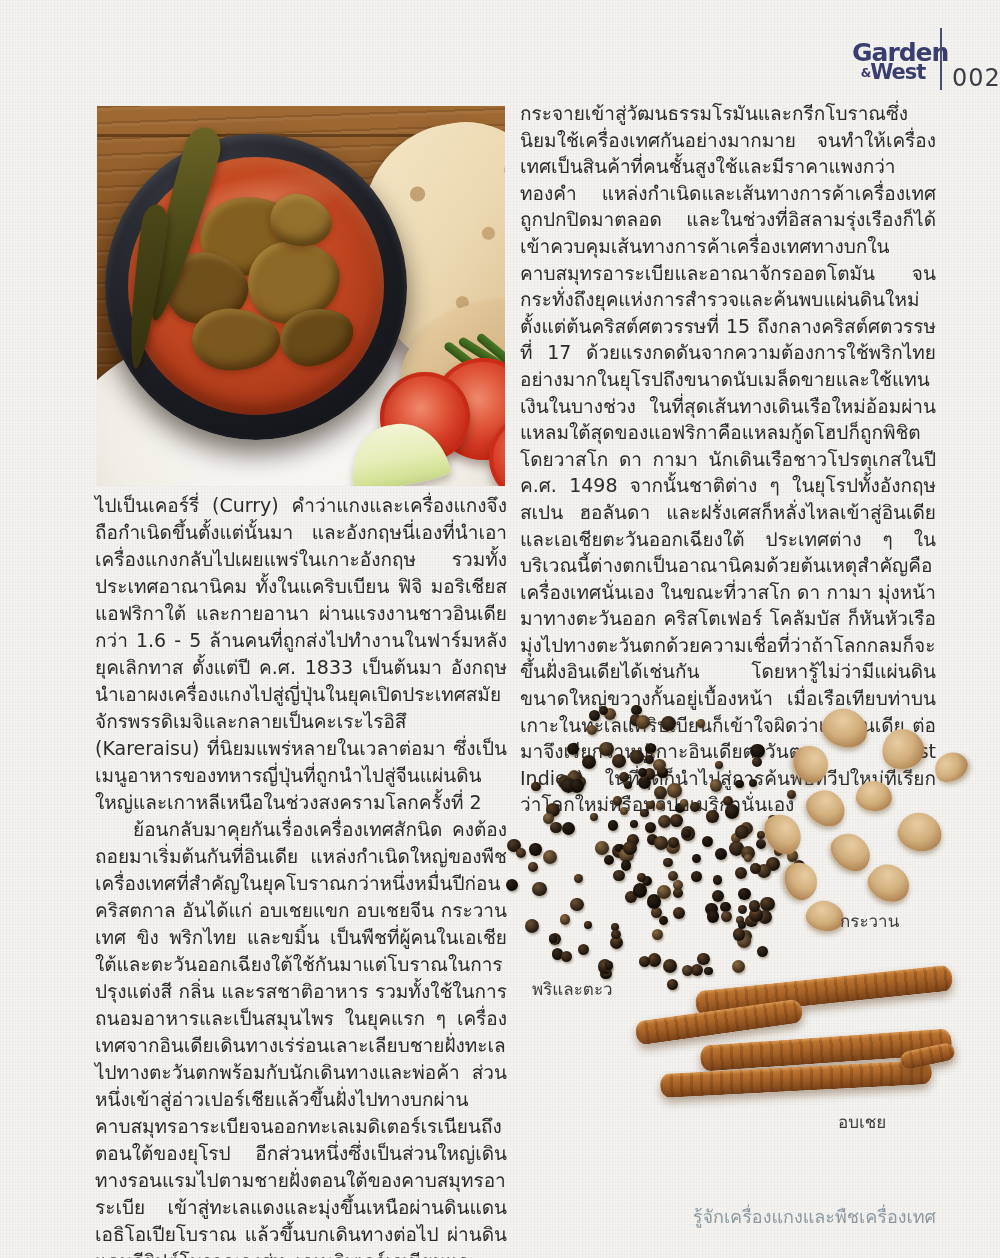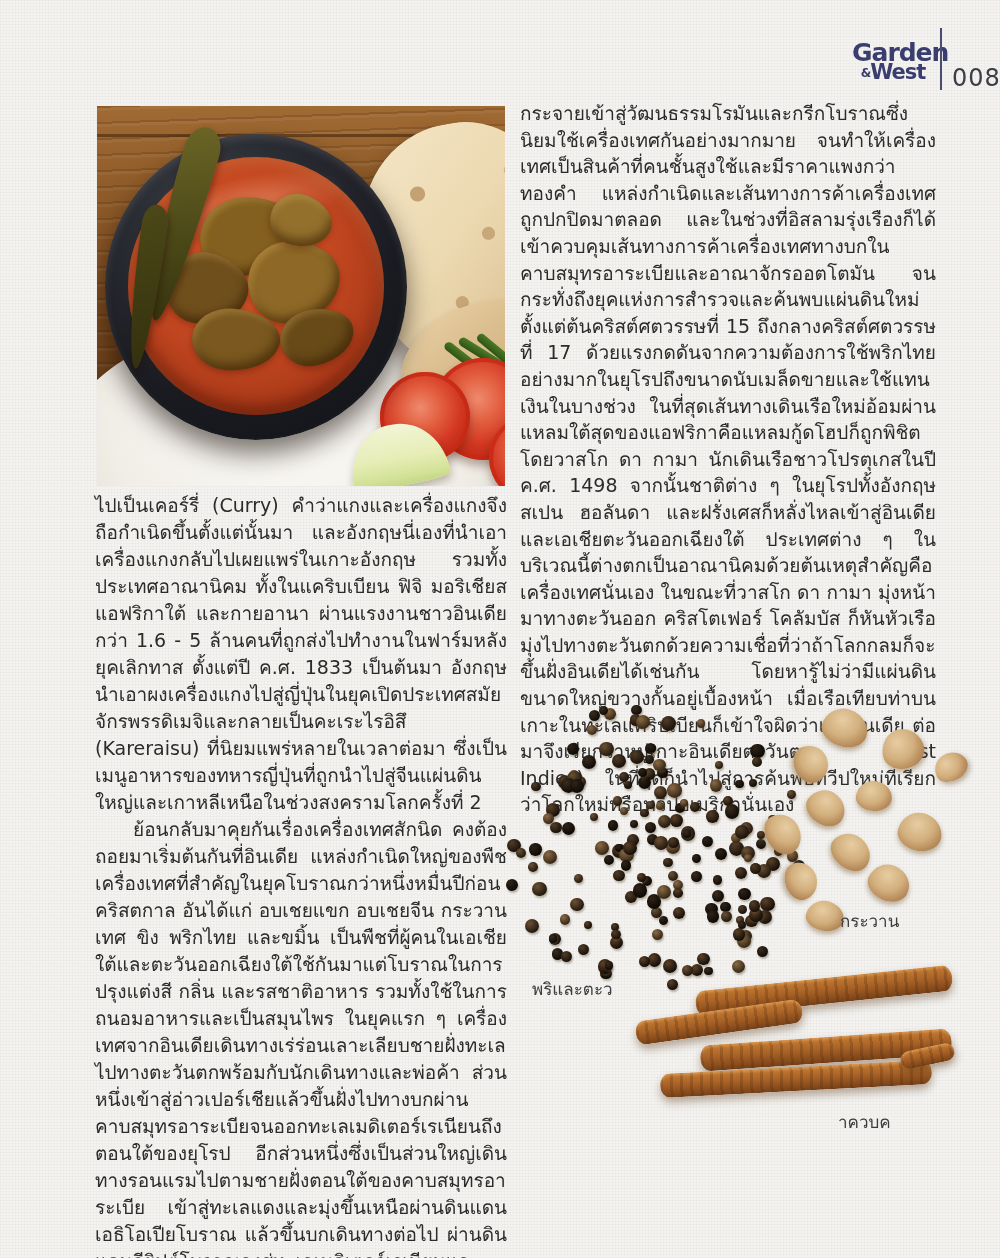--- a/index.html
+++ b/index.html
@@ -102,21 +102,21 @@
 </head>
 <body>
 
 <div class="page">
 
   <div class="hdr-logo">
     <div class="l1">Garden</div>
     <div class="l2"><span class="amp">&amp;</span><span>West</span></div>
   </div>
   <div class="hdr-divider"></div>
-  <div class="hdr-page-num">008</div>
+  <div class="hdr-page-num">002</div>
 
   <div class="photo">
     <div class="wood"></div>
     <div class="plank p1"></div>
     <div class="plank p2"></div>
     <div class="plate"></div>
     <div class="naan"></div>
     <div class="naan-fold"></div>
     <div class="naan-fold2"></div>
     <div class="bean b1"></div>
@@ -331,17 +331,18 @@
       </div>
     <div style="position:absolute;inset:0;">
         <div class="stick" style="left: 195px; top: 283px; width: 258px; height: 26px; transform: rotate(-6deg);"></div>
         <div class="stick" style="left: 135px; top: 315px; width: 168px; height: 24px; transform: rotate(-8deg);"></div>
         <div class="stick" style="left: 200px; top: 342px; width: 252px; height: 26px; transform: rotate(-4deg);"></div>
         <div class="stick" style="left: 160px; top: 372px; width: 272px; height: 24px; transform: rotate(-3deg);"></div>
         <div class="stick" style="left: 400px; top: 352px; width: 55px; height: 18px; transform: rotate(-12deg);"></div>
       </div>
     <div class="label" style="left:32px;top:280px;">พริและตะว</div>
     <div class="label" style="left:340px;top:212px;">กระวาน</div>
-    <div class="label" style="left:338px;top:413px;">าควบค</div>
-  </div>
-
+    <div class="label" style="left:338px;top:413px;">อบเชย</div>
+  </div>
+
+  <div class="footer-caption">รู้จักเครื่องแกงและพืชเครื่องเทศ</div>
 
 </div>
 
 </body></html>

